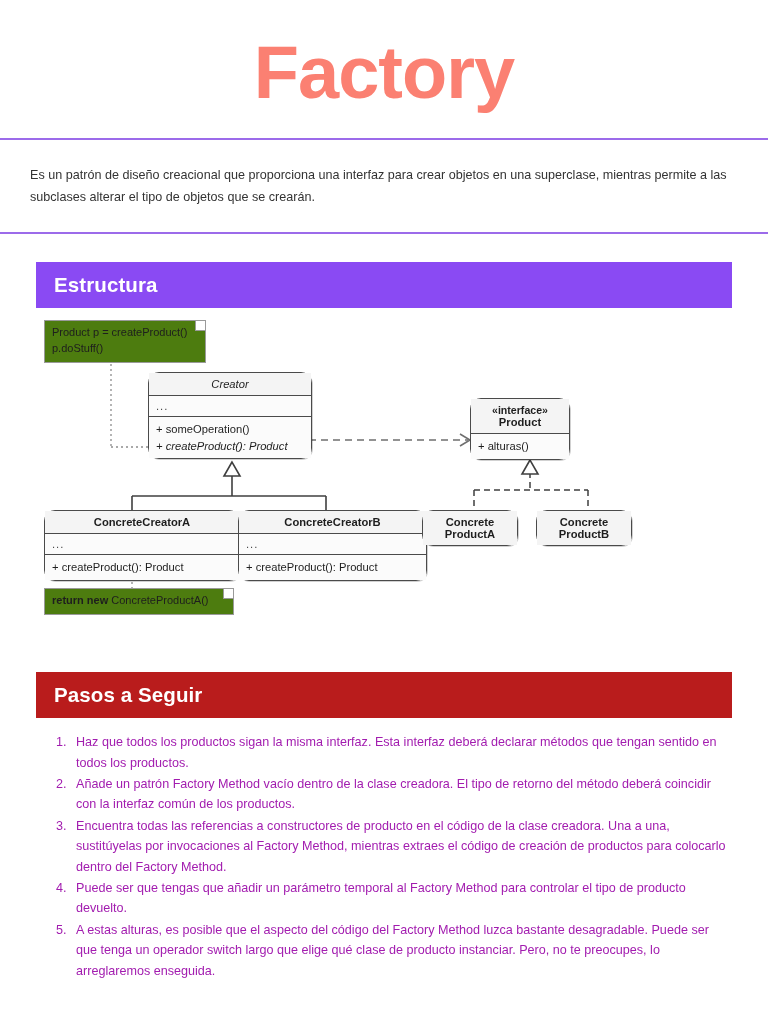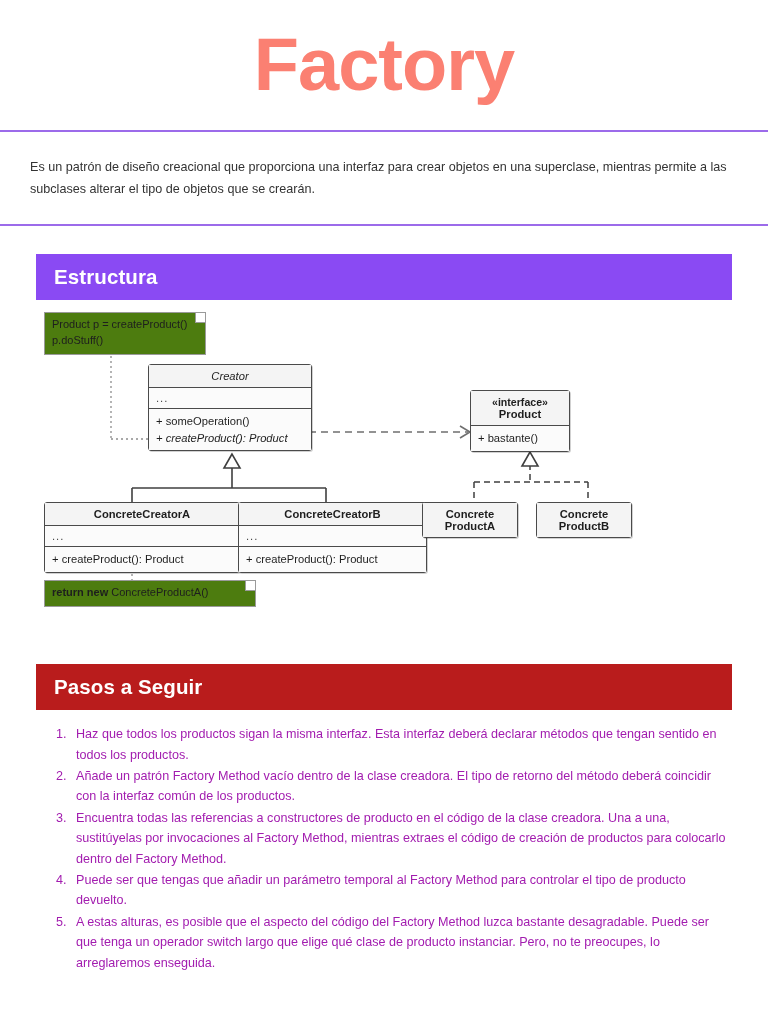--- a/index.html
+++ b/index.html
@@ -20,21 +20,21 @@
   .title-wrap {
     text-align: center;
     padding-top: 28px;
   }
   .doc-title {
     font-size: 74px;
     line-height: 1.0;
     font-weight: bold;
     color: #FB8072;
     letter-spacing: -1px;
-    margin: 0;
+    margin: 8px;
   }
 
   
   .rule {
     border: 0;
     border-top: 2px solid #9C6BEA;
     margin: 0;
   }
   .rule-top { margin-top: 28px; }
   .desc-block {
@@ -79,21 +79,21 @@
     width: 696px;
     height: 330px;
   }
   .diagram svg { display: block; }
 
   
   .uml-box {
     position: absolute;
     background: #f7f7f7;
     border: 1.4px solid #4a4a4a;
-    border-radius: 3px;
+    border-radius: 11px;
     box-sizing: border-box;
     box-shadow: 1px 1px 0 rgba(0,0,0,0.18);
   }
   .uml-row {
     padding: 4px 7px;
     font-size: 11.2px;
     color: #1e1e1e;
     box-sizing: border-box;
     background: #fbfbfb;
   }
@@ -208,21 +208,21 @@
           <div class="uml-op">+ someOperation()</div>
           <div class="uml-op italic">+ createProduct(): Product</div>
         </div>
       </div>
 
       <div class="uml-box" style="left:434px; top:84px; width:100px;">
         <div class="uml-row uml-name">
           <span class="uml-stereo">«interface»</span>
           <span>Product</span>
         </div>
-        <div class="uml-row uml-op">+ bastante()</div>
+        <div class="uml-row uml-op">+ alturas()</div>
       </div>
 
       <div class="uml-box" style="left:8px; top:196px; width:196px;">
         <div class="uml-row uml-name">ConcreteCreatorA</div>
         <div class="uml-row uml-dots">...</div>
         <div class="uml-row uml-op">+ createProduct(): Product</div>
       </div>
 
       <div class="uml-box" style="left:202px; top:196px; width:189px;">
         <div class="uml-row uml-name">ConcreteCreatorB</div>
@@ -237,21 +237,21 @@
         </div>
       </div>
 
       <div class="uml-box" style="left:500px; top:196px; width:96px;">
         <div class="uml-row uml-name">
           <span>Concrete</span><br>
           <span>ProductB</span>
         </div>
       </div>
 
-      <div class="uml-note" style="left:8px; top:274px; width:212px;">
+      <div class="uml-note" style="left:8px; top:274px; width:190px;">
         <span class="fold"></span>
         <span><b>return new</b><span> ConcreteProductA()</span></span>
       </div>
     </div>
   </div>
 </div>
 
 <div class="page-pad">
   <div class="section-bar coral">
     <span class="section-bar-label">Pasos a Seguir</span>

